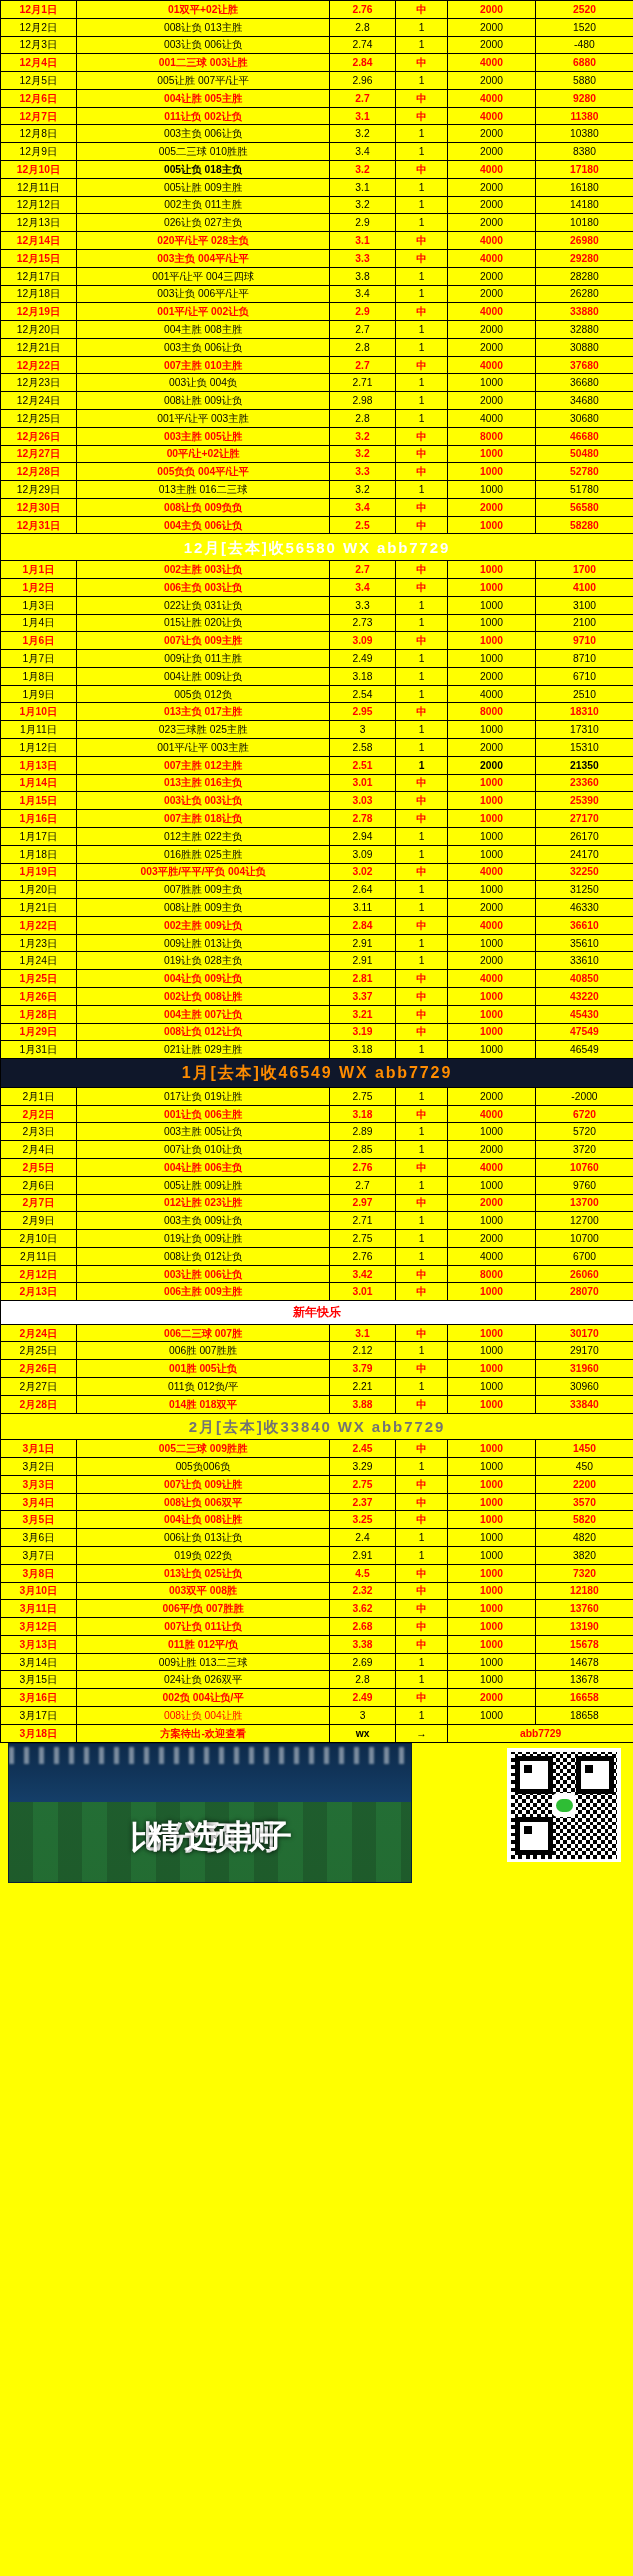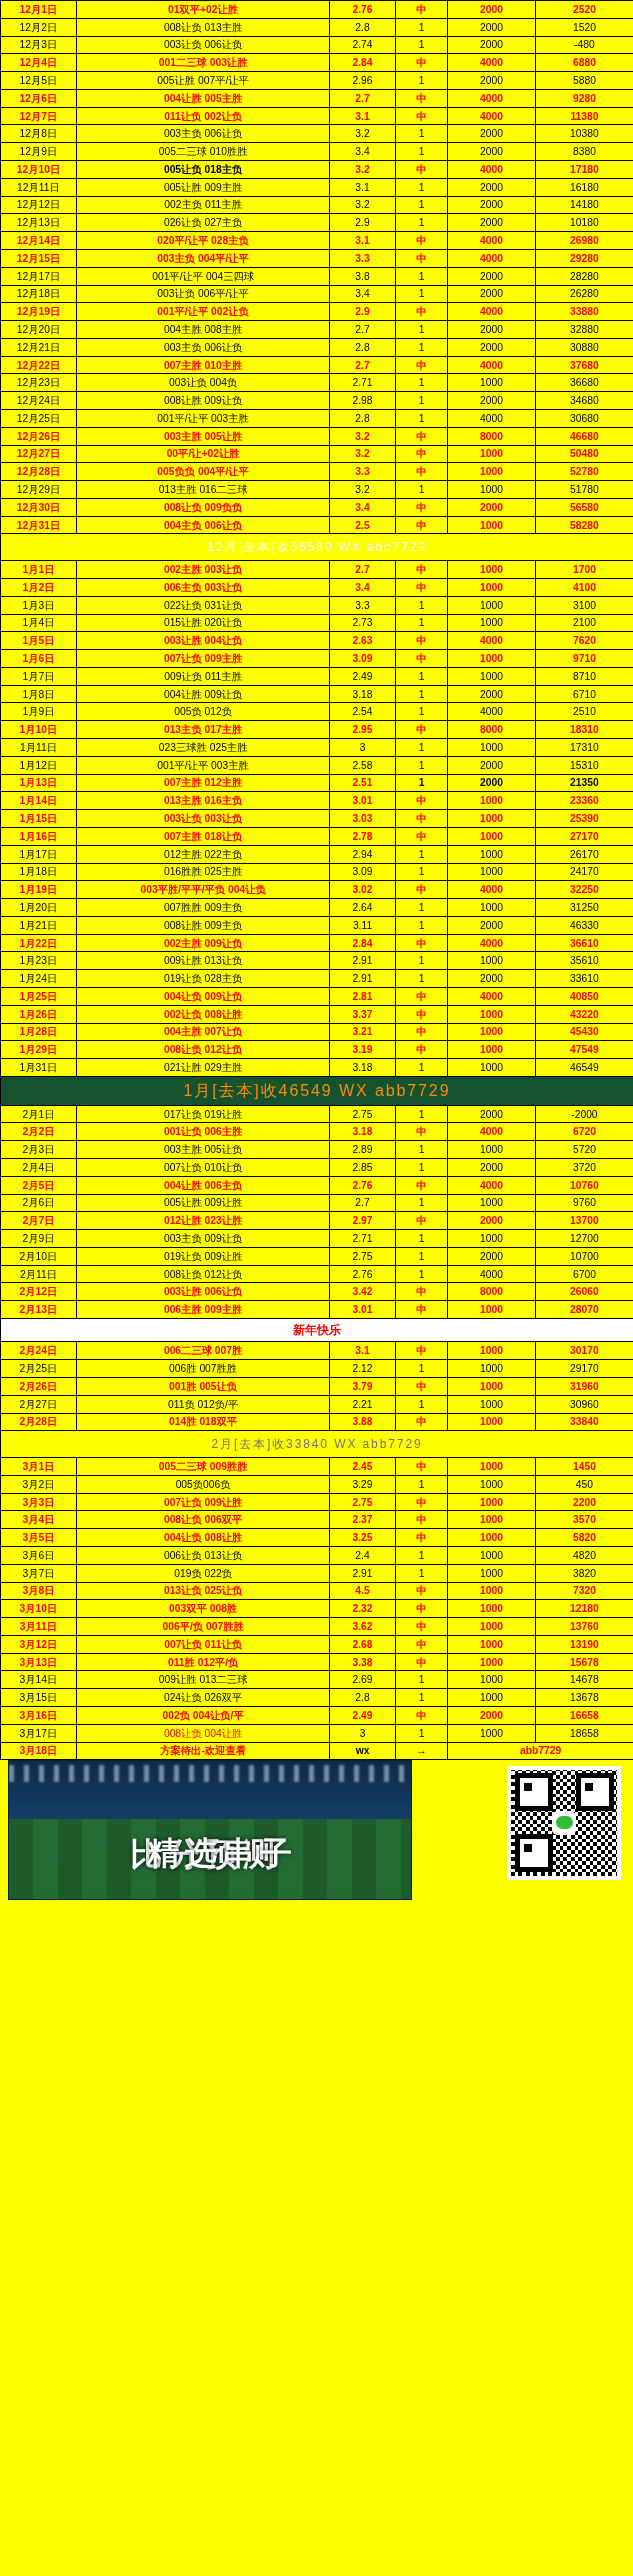--- a/index.html
+++ b/index.html
@@ -29,30 +29,30 @@
   col.c3{width:45px;}
   col.c4{width:75px;}
   col.c5{width:84px;}
   
   .red{color:#ff0000;}
   .blk{color:#000000;}
   .bold{font-weight:bold;}
   .sum{
     background:#ffff00;
     color:#ffffff;
-    font-weight:normal;
-    font-size:12px;
+    font-weight:bold;
+    font-size:15px;
     text-align:center;
     letter-spacing:1.9px;
     height:24px;
   }
   .sum-orange{
-    background:#14532d;
+    background:#0f172a;
     color:#ff8c00;
-    font-weight:normal;
+    font-weight:bold;
     font-size:16px;
     letter-spacing:1.9px;
     height:26px;
     margin-left:40px;
   }
   .banner{
     background:#ffffff;
     color:#ff0000;
     font-weight:bold;
     font-size:12px;
@@ -415,28 +415,20 @@
           <td class="blk">1000</td>
           <td class="blk">3100</td>
         </tr>
         <tr>
           <td class="blk">1月4日</td>
           <td class="blk">015让胜  020让负</td>
           <td class="blk">2.73</td>
           <td class="blk">1</td>
           <td class="blk">1000</td>
           <td class="blk">2100</td>
-        </tr>
-        <tr>
-          <td class="red bold">1月5日</td>
-          <td class="red bold">003让胜  004让负</td>
-          <td class="red bold">2.63</td>
-          <td class="red bold">中</td>
-          <td class="red bold">4000</td>
-          <td class="red bold">7620</td>
         </tr>
         <tr>
           <td class="red bold">1月6日</td>
           <td class="red bold">007让负  009主胜</td>
           <td class="red bold">3.09</td>
           <td class="red bold">中</td>
           <td class="red bold">1000</td>
           <td class="red bold">9710</td>
         </tr>
         <tr>

